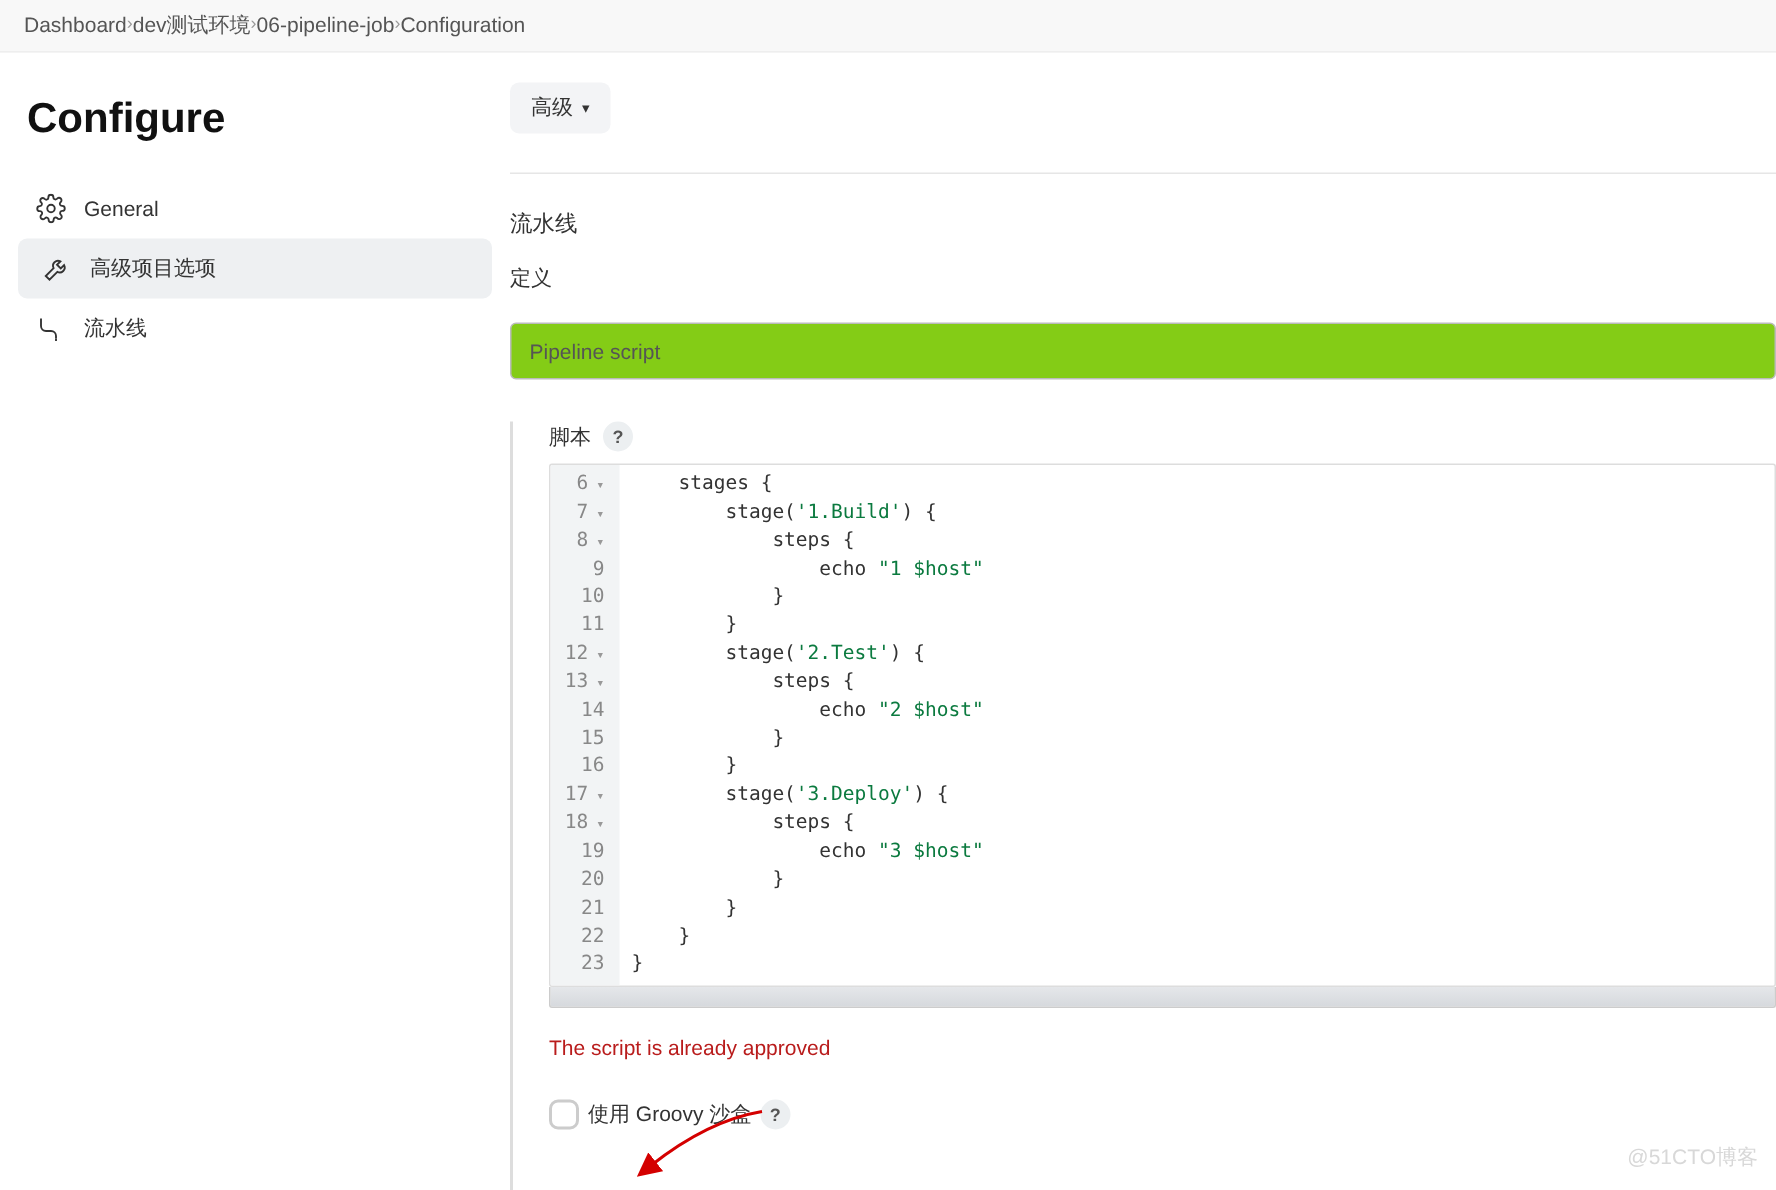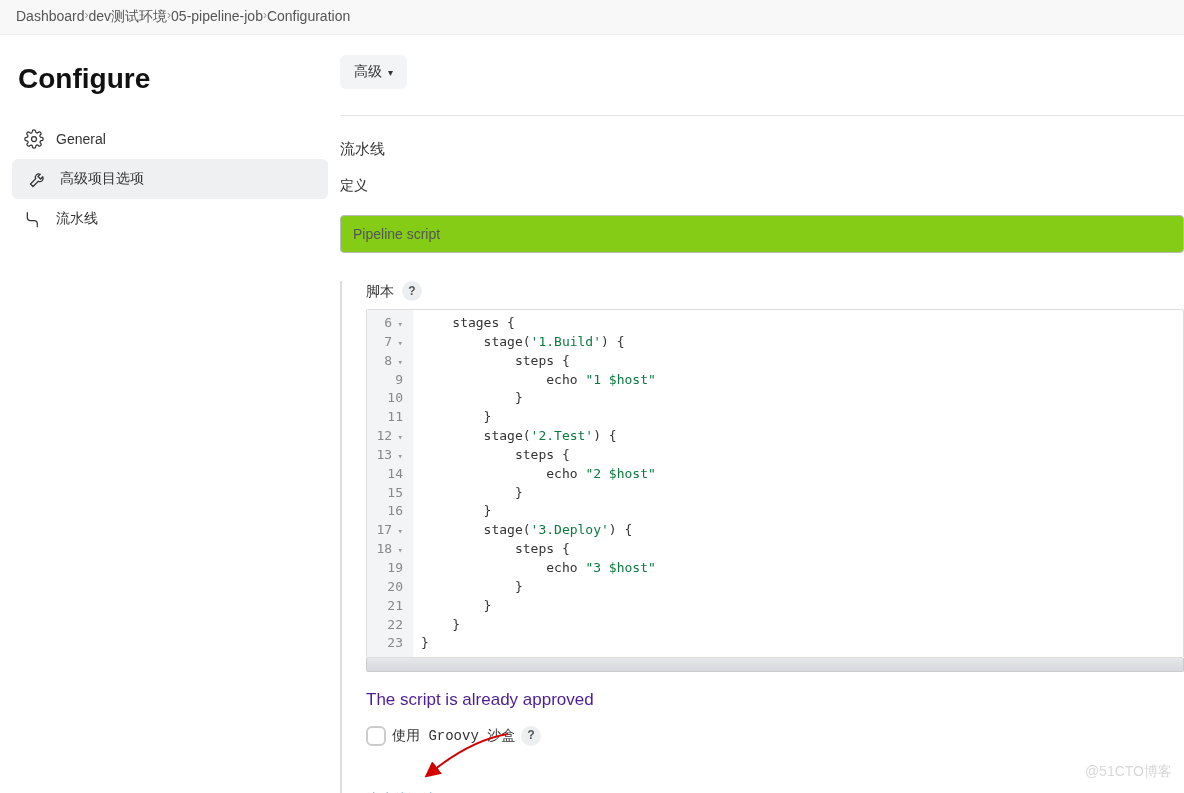--- a/index.html
+++ b/index.html
@@ -23,37 +23,37 @@
 .script-block { margin-top: 28px; border-left: 2px solid #ddd; padding-left: 24px; }
 .script-header { display: flex; align-items: flex-end; gap: 8px; margin-bottom: 8px; }
 .help-icon { display: inline-flex; align-items: center; justify-content: center; width: 20px; height: 20px; border-radius: 50%; background: #eceff1; color: #555; font-size: 12px; font-weight: 600; cursor: pointer; }
 .editor { display: flex; border: 1px solid #ddd; font-family: Consolas, Monaco, monospace; font-size: 13px; line-height: 1.45; border-radius: 2px; overflow: hidden; }
 .gutter { background: #f2f4f5; color: #888; text-align: right; padding: 4px 10px 4px 8px; user-select: none; min-width: 46px; }
 .gutter .ln { display: block; }
 .gutter .fold::after { content: " ▾"; font-size: 9px; color: #999; }
 .code { padding: 4px 8px; white-space: pre; color: #333; flex: 1; overflow-x: auto; }
 .code .str { color: #0b7a3f; }
 .editor-scrollbar { height: 14px; background: linear-gradient(#e5e7ea,#d6d9dd); border: 1px solid #ccc; border-top: none; border-radius: 0 0 2px 2px; }
-.approved { margin-top: 18px; color: #4c1d95; font-size: 17px; }
-.checkbox-row { display: flex; align-items: center; gap: 6px; margin-top: 16px; font-family: Liberation Mono, monospace; }
+.approved { margin-top: 18px; color: #b91c1c; font-size: 14px; }
+.checkbox-row { display: flex; align-items: center; gap: 6px; margin-top: 27px; }
 .checkbox { width: 20px; height: 20px; border: 2px solid #ccc; border-radius: 6px; cursor: pointer; }
 .link-row { margin-top: 30px; }
 .link-row a { color: #0969da; text-decoration: underline; cursor: pointer; font-size: 14px; }
 .arrow-svg { position: relative; top: -16px; left: 56px; pointer-events: none; }
 .watermark { position: fixed; right: 12px; bottom: 12px; color: #d8d8d8; font-size: 14px; user-select: none; }
 </style>
 </head>
 <body>
 
 <div class="breadcrumb">
   <a>Dashboard</a>
   <span class="sep">›</span>
   <a>dev测试环境</a>
   <span class="sep">›</span>
-  <a>05-pipeline-job</a>
+  <a>06-pipeline-job</a>
   <span class="sep">›</span>
   <a>Configuration</a>
 </div>
 
 <div class="layout">
 
   <aside class="sidebar">
     <h1>Configure</h1>
 
     <div class="nav-item">

